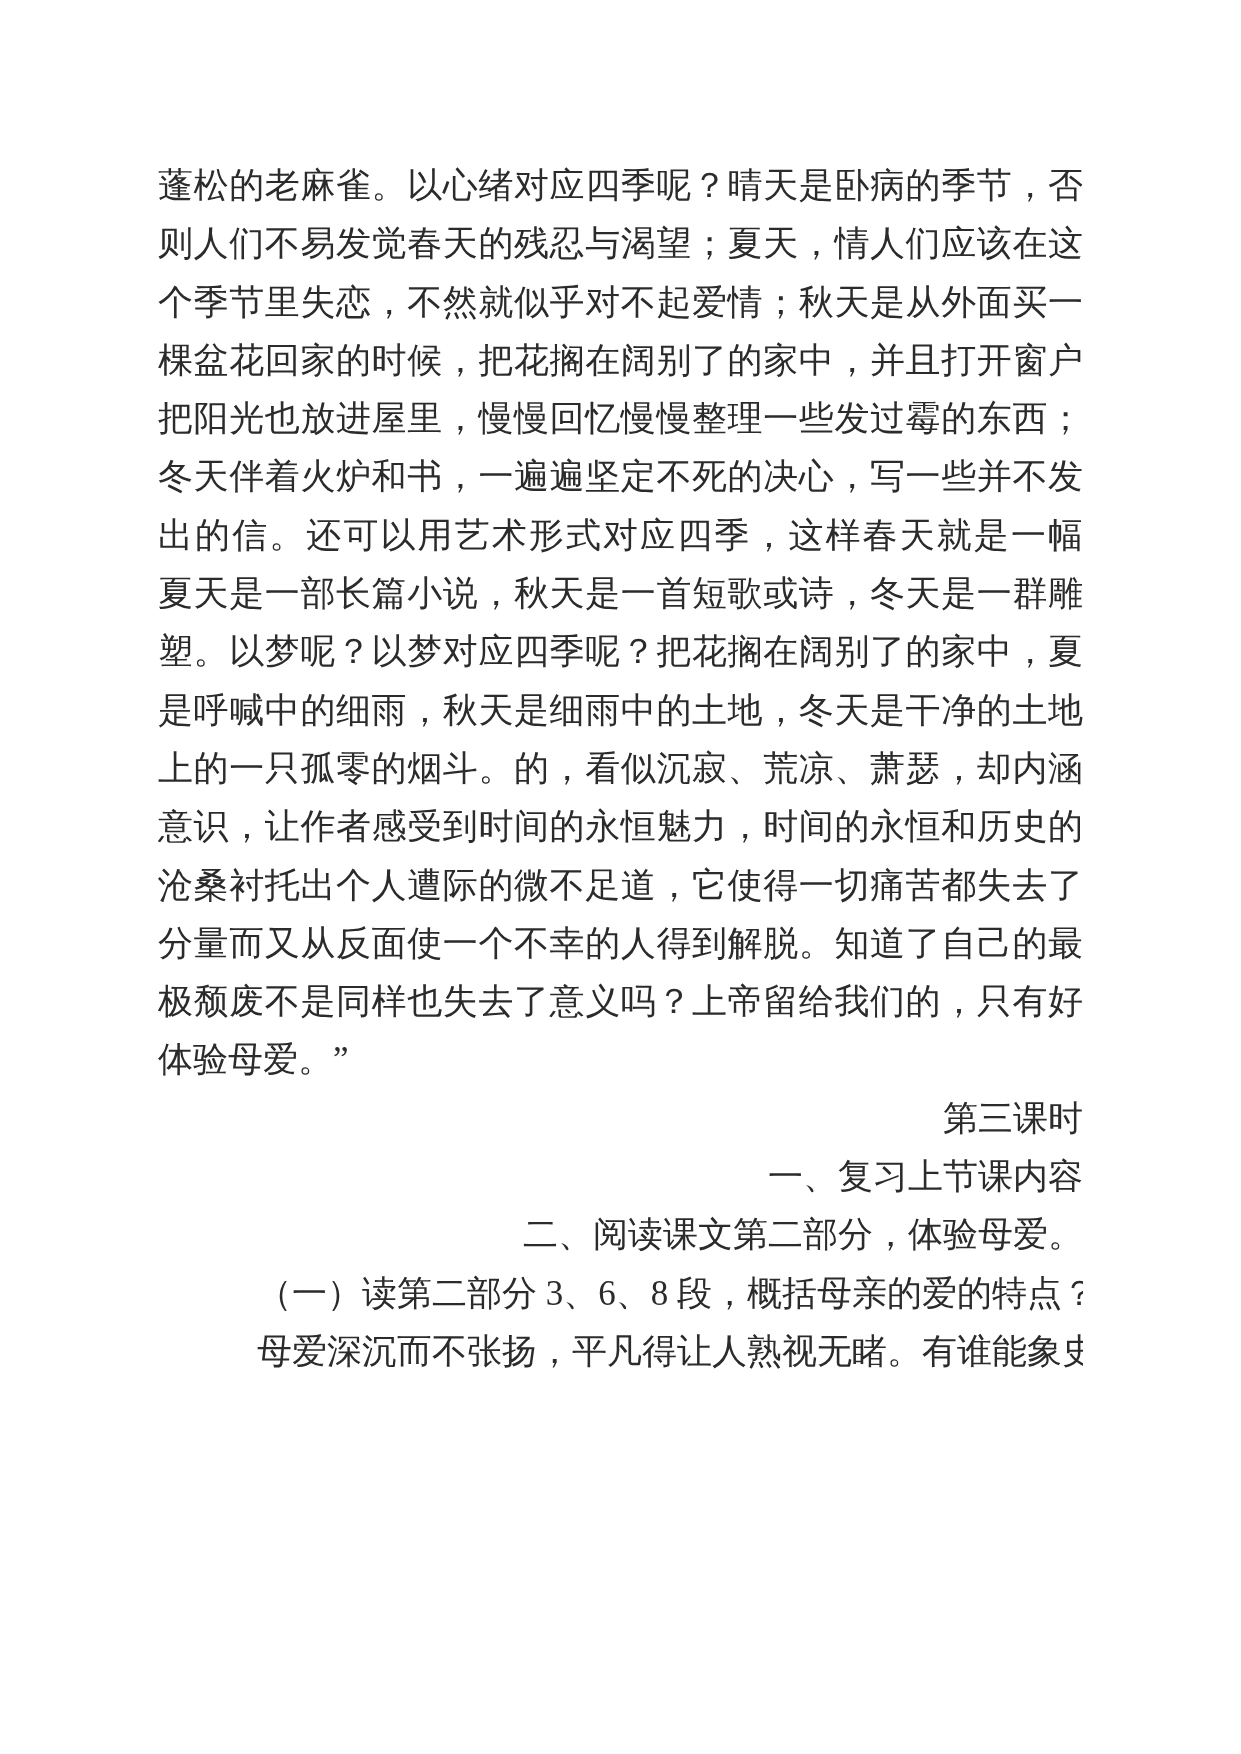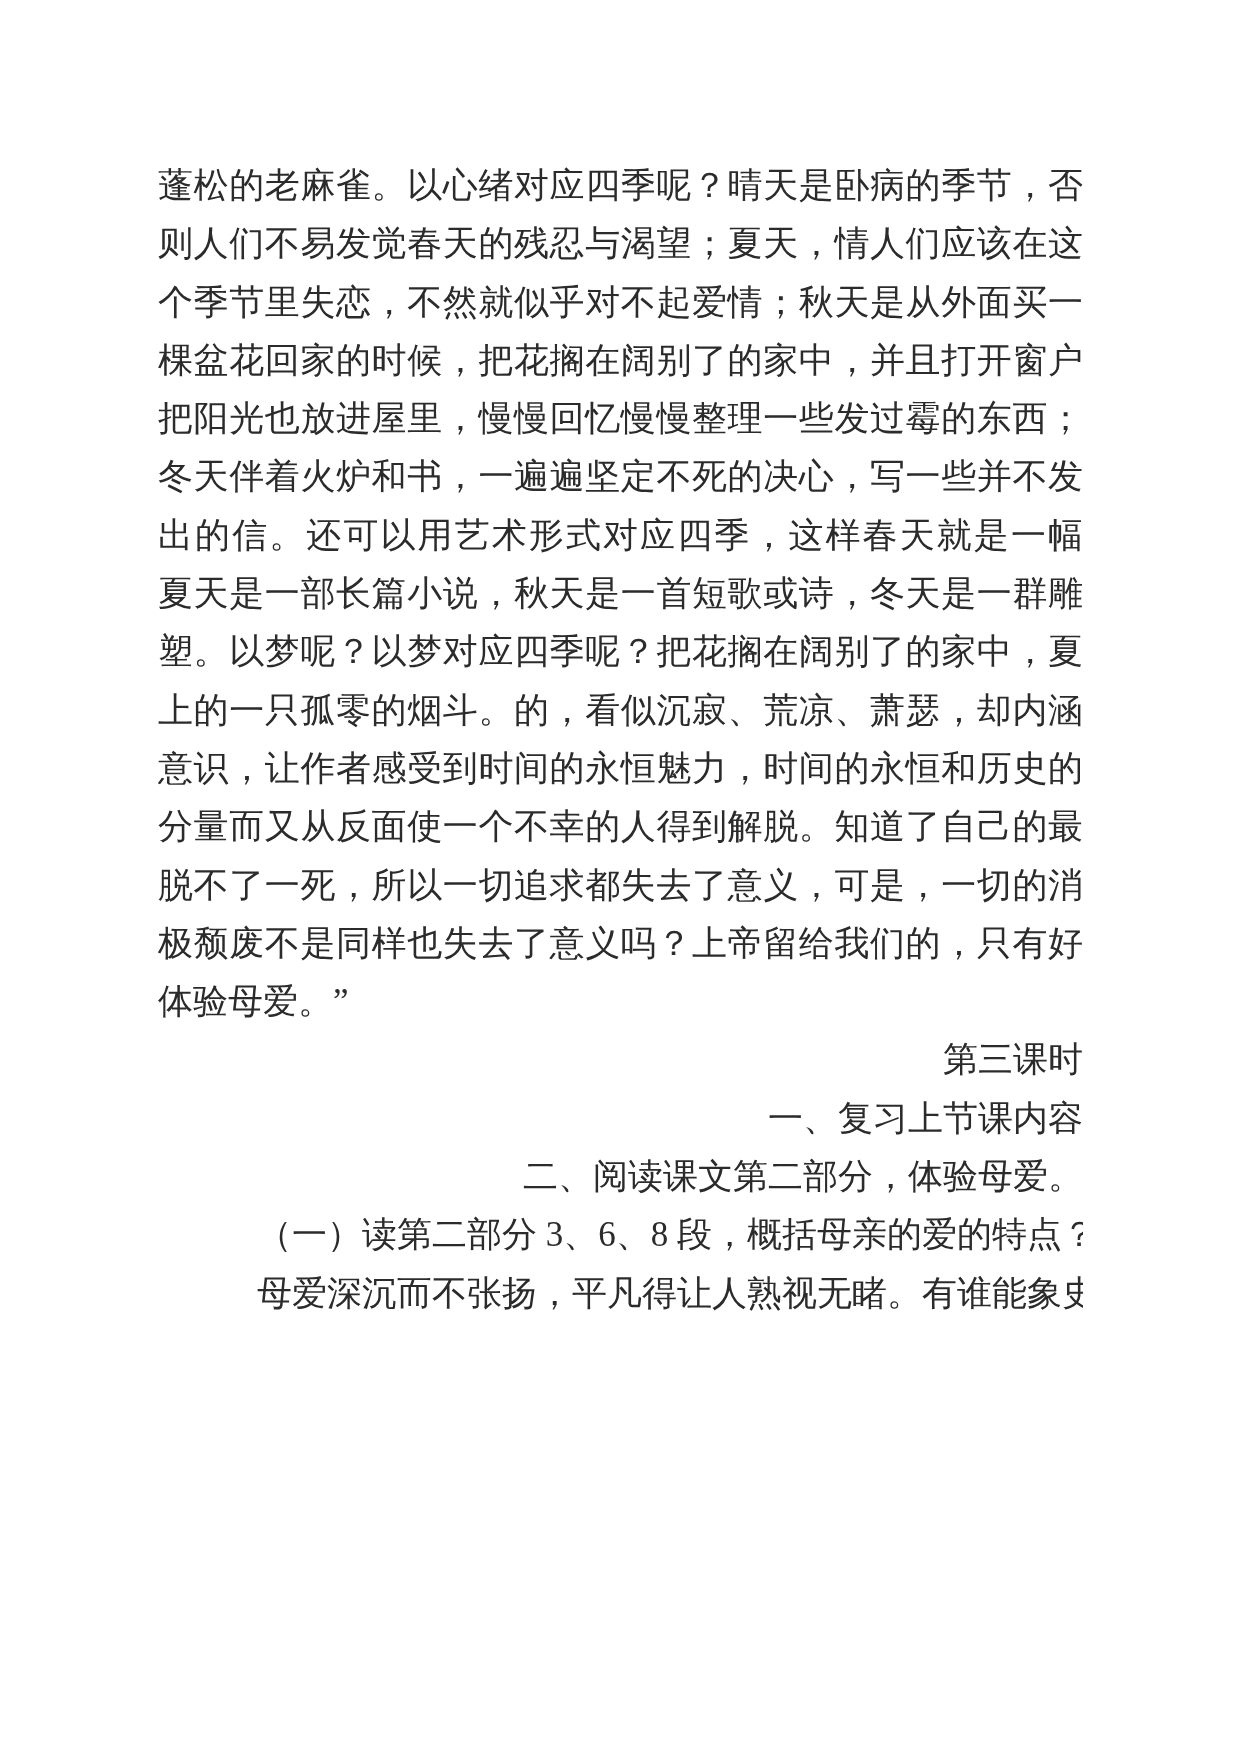--- a/index.html
+++ b/index.html
@@ -54,24 +54,25 @@
 
   <div class="line justify">蓬松的老麻雀。以心绪对应四季呢？晴天是卧病的季节，否</div>
       <div class="line justify">则人们不易发觉春天的残忍与渴望；夏天，情人们应该在这</div>
       <div class="line justify">个季节里失恋，不然就似乎对不起爱情；秋天是从外面买一</div>
       <div class="line justify">棵盆花回家的时候，把花搁在阔别了的家中，并且打开窗户</div>
       <div class="line justify">把阳光也放进屋里，慢慢回忆慢慢整理一些发过霉的东西；</div>
       <div class="line justify">冬天伴着火炉和书，一遍遍坚定不死的决心，写一些并不发</div>
       <div class="line justify">出的信。还可以用艺术形式对应四季，这样春天就是一幅画，</div>
       <div class="line justify">夏天是一部长篇小说，秋天是一首短歌或诗，冬天是一群雕</div>
       <div class="line justify">塑。以梦呢？以梦对应四季呢？把花搁在阔别了的家中，夏天</div>
+      <div class="line justify">是呼喊中的细雨，秋天是细雨中的土地，冬天是干净的土地</div>
       <div class="line justify">上的一只孤零的烟斗。的，看似沉寂、荒凉、萧瑟，却内涵</div>
       <div class="line justify">意识，让作者感受到时间的永恒魅力，时间的永恒和历史的</div>
+      <div class="line justify">沧桑衬托出个人遭际的微不足道，它使得一切痛苦都失去了</div>
       <div class="line justify">分量而又从反面使一个不幸的人得到解脱。知道了自己的最</div>
-      <div class="line justify">脱不了一死，所以一切追求都失去了意义，可是，一切的消</div>
       <div class="line justify">极颓废不是同样也失去了意义吗？上帝留给我们的，只有好</div>
       <div class="line flush-left">体验母爱。”</div>
       <div class="line indented">第三课时</div>
       <div class="line indented">一、复习上节课内容</div>
       <div class="line indented">二、阅读课文第二部分，体验母爱。</div>
       <div class="line indented">（一）读第二部分 3、6、8 段，概括母亲的爱的特点？</div>
       <div class="line indented">母爱深沉而不张扬，平凡得让人熟视无睹。有谁能象史</div>
     </div>
 </div>
 

